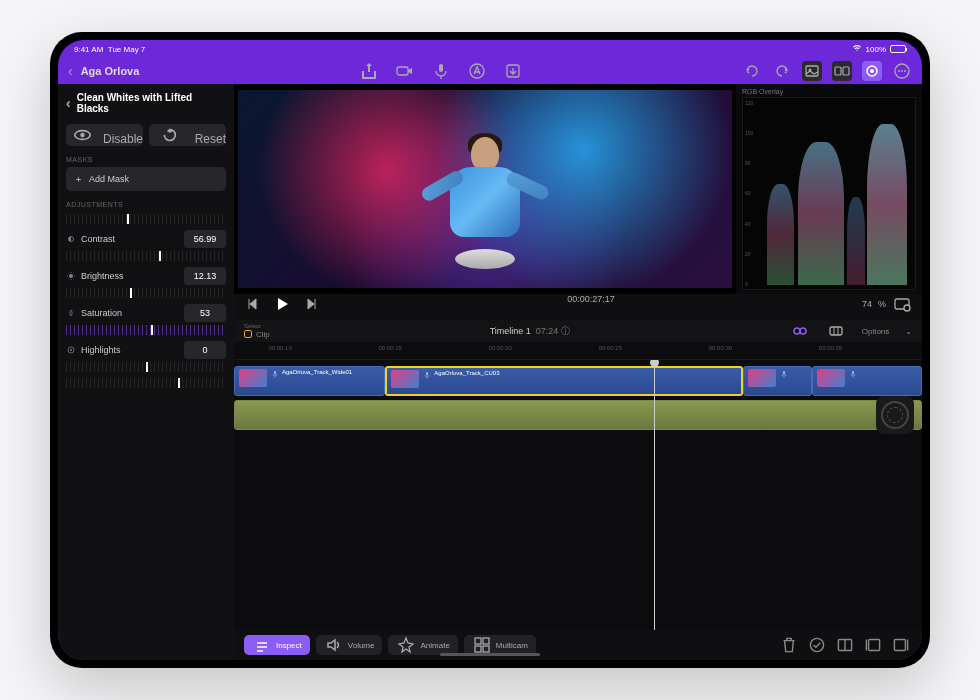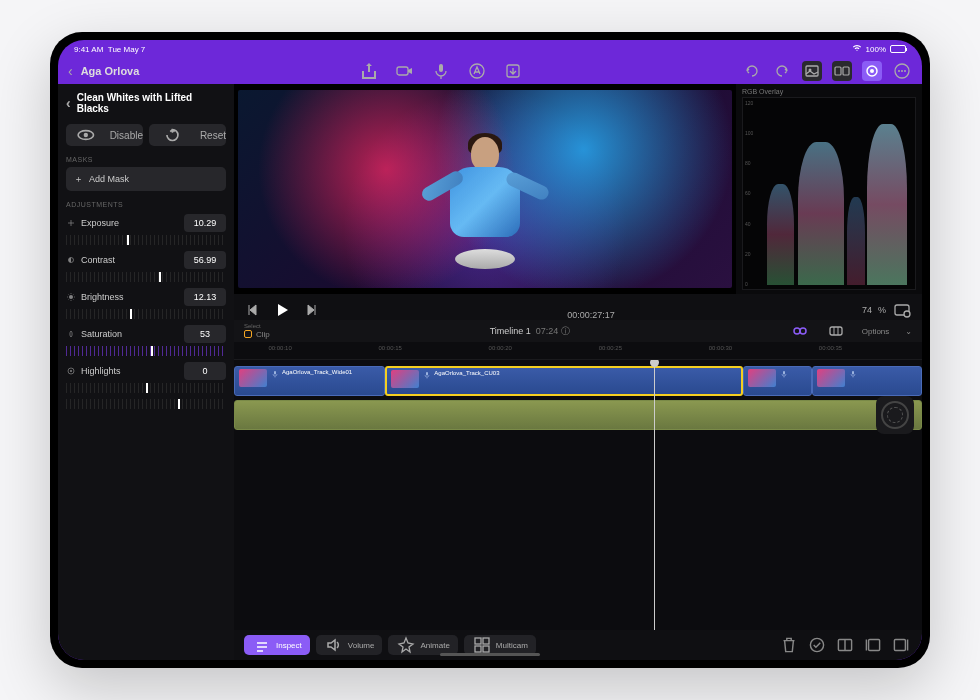--- a/index.html
+++ b/index.html
@@ -17,21 +17,21 @@
 .appbar .center{flex:1;display:flex;justify-content:center;gap:16px}
 .appbar .right{display:flex;gap:10px;align-items:center}
 .iconbtn{width:20px;height:20px;display:flex;align-items:center;justify-content:center;color:#aaa;border-radius:4px}
 .iconbtn.active{background:#8b5cf6;color:#fff}
 .iconbtn.boxed{background:#2a2a2e;border-radius:4px}
 .chev{font-size:14px;color:#aaa}
 .main{flex:1;display:flex;min-height:0}
 .sidebar{width:176px;background:#111114;display:flex;flex-direction:column;padding:6px 8px;gap:4px;color:#ccc;font-size:9px}
 .sidehead{display:flex;align-items:center;gap:6px;font-size:10px;font-weight:600;color:#fff;padding:2px 0 6px}
 .btnrow{display:flex;gap:6px}
-.pillbtn{flex:1;background:#27272b;border-radius:5px;height:22px;display:flex;align-items:center;justify-content:center;gap:4px;font-size:10px;color:#aaa}
+.pillbtn{flex:1;background:#27272b;border-radius:5px;height:22px;display:flex;align-items:flex-end;justify-content:center;gap:4px;font-size:12px;color:#aaa}
 .sectlabel{font-size:7px;color:#666;letter-spacing:.5px;margin-top:6px;text-transform:uppercase}
 .addmask{background:#27272b;border-radius:5px;height:24px;display:flex;align-items:center;gap:6px;padding:0 8px;font-size:9px;color:#ccc}
 .param{display:flex;flex-direction:column;gap:3px;margin-top:2px}
 .paramrow{display:flex;justify-content:space-between;align-items:center;height:18px}
 .paramlabel{display:flex;align-items:center;gap:5px;font-size:9px;color:#ccc}
 .paramicon{width:10px;height:10px;opacity:.6}
 .paramval{background:#27272b;border-radius:4px;width:42px;height:18px;display:flex;align-items:center;justify-content:center;font-size:9px;color:#fff}
 .slider{height:14px;position:relative;background:linear-gradient(to right,transparent 0,transparent 100%)}
 .ticks{height:10px;background-image:repeating-linear-gradient(to right,#333 0,#333 1px,transparent 1px,transparent 4px);opacity:.6}
 .slider .thumb{position:absolute;top:0;width:2px;height:10px;background:#fff}
@@ -52,21 +52,21 @@
 .arm{width:45px;height:14px;background:linear-gradient(135deg,#5aa0d8,#4080c0);position:absolute;border-radius:8px}
 .arm.l{left:-15px;top:50px;transform:rotate(-30deg)}
 .arm.r{right:-15px;top:50px;transform:rotate(25deg)}
 .drum{width:60px;height:20px;background:linear-gradient(#ddd,#aaa);border-radius:50%;position:absolute;bottom:0;left:20px}
 .scopes{width:186px;background:#0a0a0c;padding:4px 6px;display:flex;flex-direction:column}
 .scopelabel{font-size:7px;color:#777;margin-bottom:2px}
 .scope{flex:1;background:#050506;border:1px solid #1a1a1d;position:relative;overflow:hidden}
 .scope-axis{position:absolute;left:2px;top:0;bottom:0;width:14px;display:flex;flex-direction:column;justify-content:space-between;font-size:5px;color:#555;padding:2px 0}
 .waveform{position:absolute;left:16px;right:2px;top:4px;bottom:4px}
 .wave-shape{position:absolute;bottom:0;border-radius:40% 40% 0 0}
-.transport{height:26px;background:#0f0f12;display:flex;align-items:flex-end;padding:0 10px;gap:8px;color:#aaa;font-size:9px}
+.transport{height:26px;background:#0f0f12;display:flex;align-items:flex-start;padding:0 10px;gap:8px;color:#aaa;font-size:9px}
 .transport .tc{flex:1;text-align:center;font-variant-numeric:tabular-nums;font-size:9px}
 .transport .right{display:flex;align-items:center;gap:6px}
 .tlheader{height:22px;background:#131316;display:flex;align-items:center;padding:0 10px;font-size:8px;color:#888;gap:8px}
 .tlheader .clipind{width:8px;height:8px;border:1px solid #f5a623;border-radius:2px}
 .tlheader .center{flex:1;text-align:center;color:#ccc;font-size:9px}
 .tlheader .opts{display:flex;align-items:center;gap:16px}
 .ruler{height:18px;background:#0c0c0f;position:relative;font-size:6px;color:#555;border-bottom:1px solid #1a1a1d}
 .ruler span{position:absolute;top:3px}
 .playhead{position:absolute;top:0;bottom:0;width:1px;background:#ccc;z-index:5}
 .playhead::before{content:'';position:absolute;top:-2px;left:-4px;width:9px;height:9px;background:#ccc;border-radius:50%}
@@ -203,29 +203,20 @@
             </div>
     </div>
     <div class="sectlabel">MASKS</div>
     <div class="addmask">
             <span>＋</span>
             <span>Add Mask</span>
           </div>
     <div class="sectlabel">ADJUSTMENTS</div>
     <div id="params">
             <div class="param">
-              <div class="paramrow">
-                <div class="paramlabel">
-                  <svg class="paramicon" viewBox="0 0 20 20">
-                    <path d="M4 10h12M10 4v12" stroke="currentColor" stroke-width="1.5"></path>
-                  </svg>
-                  <span>Exposure</span>
-                </div>
-                <div class="paramval">10.29</div>
-              </div>
               <div class="slider ">
                 <div class="ticks"></div>
                 <div class="thumb" style="left:38%"></div>
               </div>
             </div>
             <div class="param">
               <div class="paramrow">
                 <div class="paramlabel">
                   <svg class="paramicon" viewBox="0 0 20 20">
                     <circle cx="10" cy="10" r="5" fill="none" stroke="currentColor" stroke-width="1.5"></circle>

